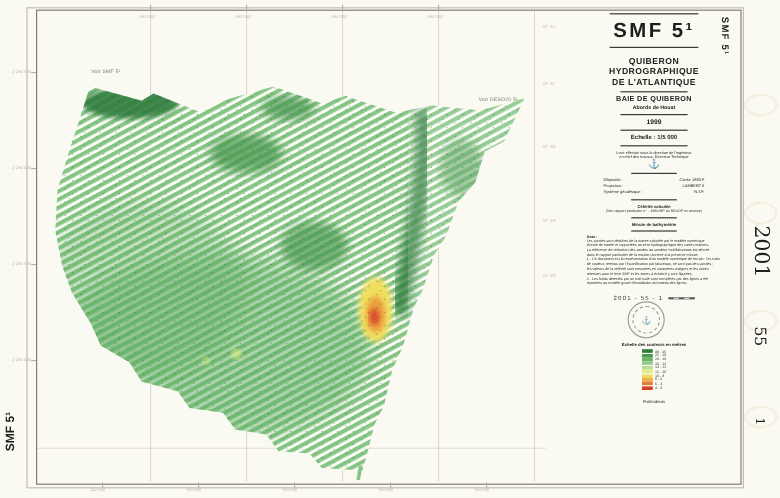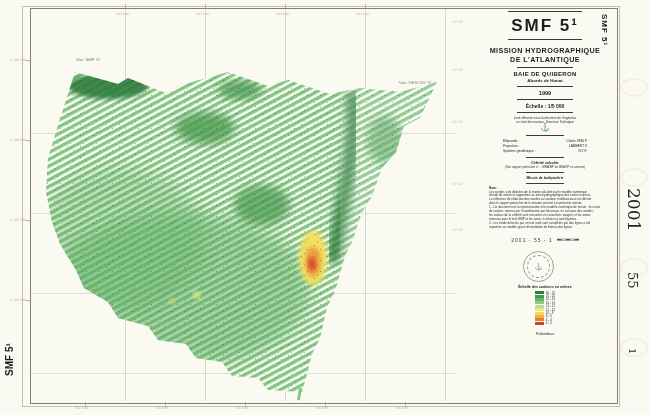--- a/index.html
+++ b/index.html
@@ -128,21 +128,21 @@
   </svg>
 
   <div class="abs voir" style="left:76px;top:57px;">Voir SMF 5¹</div>
   <div class="abs voir" style="left:399px;top:80px;">Voir DESO20 5¹</div>
 
   <div class="abs" id="title-block">
     <div class="rule w"></div>
     <div id="tb-code">SMF 5¹</div>
     <div class="rule w"></div>
     <div class="tb-org" style="margin-top:6px;">
-      <div>MISSION HYDROGRAPHIQUE</div>
+      <div>QUIBERON HYDROGRAPHIQUE</div>
       <div>DE L'ATLANTIQUE</div>
     </div>
     <div class="rule"></div>
     <div class="tb-area">BAIE DE QUIBERON</div>
     <div class="tb-sub">Abords de Houat</div>
     <div class="rule"></div>
     <div class="tb-year">1999</div>
     <div class="rule"></div>
     <div class="tb-scale">Échelle : 1/5 000</div>
     <div class="rule"></div>

